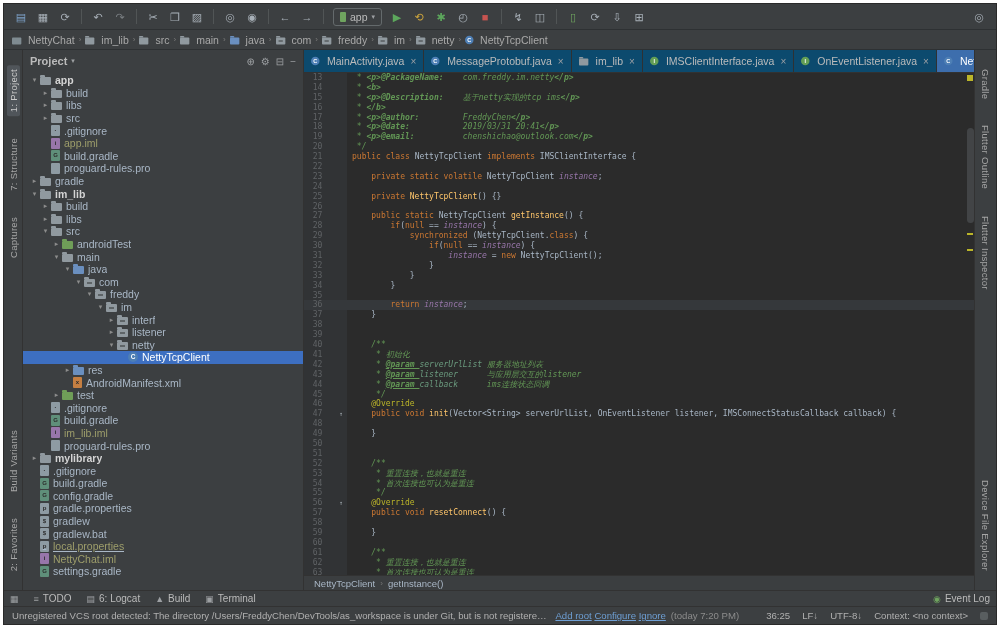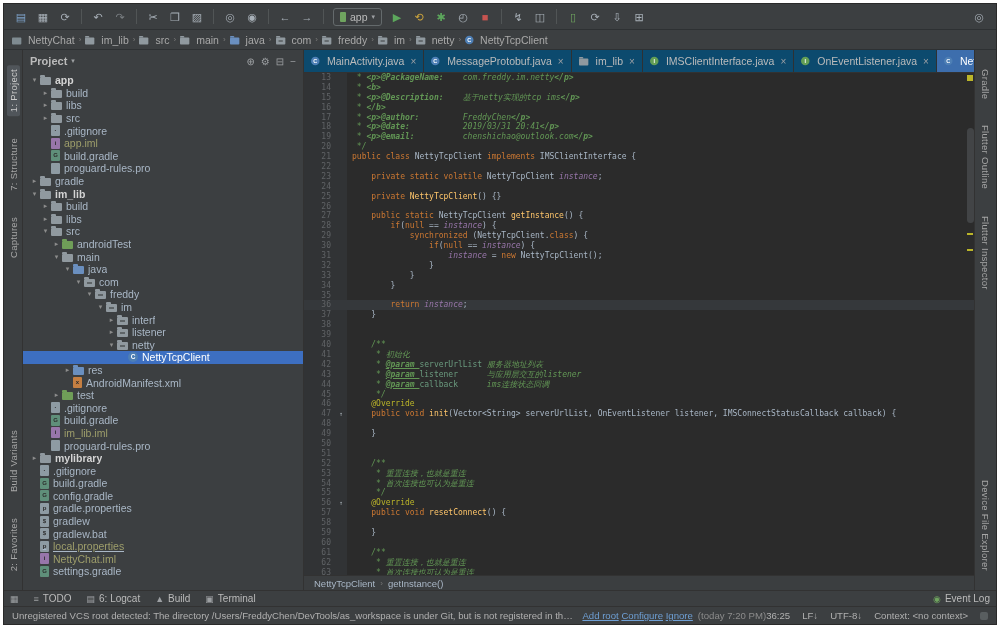--- a/index.html
+++ b/index.html
@@ -73,50 +73,50 @@
   
   .editor{flex:1;display:flex;flex-direction:column;min-width:0;background:#2B2B2B}
   .tabbar{height:23px;flex:none;background:#0c4a6e;border-bottom:1px solid #323232;display:flex;align-items:stretch;font-size:10.5px;color:#BBBBBB;overflow:hidden}
   .tab{display:flex;align-items:center;gap:4px;padding:0 7px;border-right:1px solid #2E3133;cursor:default;white-space:nowrap}
   .tab.active{background:#3D6EAD;color:#FFFFFF}
   .tab .x{color:#9CA0A5;font-size:10px;margin-left:2px}
   .codewrap{flex:1;position:relative;overflow:hidden}
   .code{position:absolute;inset:0;background:linear-gradient(to right,#313335 43px,#2B2B2B 43px);overflow:hidden}
   .cl{display:flex;height:9.9px;line-height:9.9px;font-family:"DejaVu Sans Mono","Liberation Mono",monospace;font-size:8px;white-space:pre}
   .cl.hl{background:#35383B}
-  .ln{width:31px;flex:none;text-align:right;color:#606366;padding-right:4px}
+  .ln{width:31px;flex:none;text-align:center;color:#606366;padding-right:4px}
   .gic{width:12px;flex:none;text-align:center;color:#9AA7B0;font-size:6px;line-height:10px}
   .gic.has{color:#AFB8BF}
   .ct{flex:1;padding-left:5px;overflow:hidden}
   .tk-p{color:#A9B7C6}
   .tk-k{color:#CC7832}
   .tk-c{color:#629755;font-style:italic}
   .tk-cb{color:#629755;font-style:italic;font-weight:bold}
   .tk-cg{color:#629755;font-style:italic;font-weight:bold;text-decoration:underline}
-  .tk-cv{color:#6A9A7E;}
+  .tk-cv{color:#6A9A7E;font-style:italic}
   .tk-f{color:#9876AA;font-style:italic}
   .tk-m{color:#FFC66B}
   .tk-a{color:#BBB529}
   .stripe{position:absolute;top:0;right:0;bottom:0;width:8px}
   .smark{position:absolute;right:1px;background:#BBB529}
   .sthumb{position:absolute;right:0;top:55px;width:7px;height:95px;background:#55595C;opacity:.55;border-radius:4px}
   .ebc{height:15px;flex:none;background:#3B3E40;border-top:1px solid #323232;display:flex;align-items:center;padding:0 10px;font-size:9.5px;color:#A9B7C6;gap:5px}
   .ebc .sep{color:#777;font-size:8px}
 
   
   .bbar{height:16px;flex:none;border-top:1px solid #323232;display:flex;align-items:center;font-size:10px;color:#BBBBBB;padding:0 6px;gap:15px;white-space:nowrap}
   .bitem{display:flex;align-items:center;gap:4px}
   .bitem .big{font-size:9px;color:#9DA0A3}
   .bright{margin-left:auto;display:flex;align-items:center;gap:4px}
   .sbar{height:18px;flex:none;border-top:1px solid #323232;display:flex;align-items:center;padding:0 8px;font-size:9.6px;color:#B0B0B0;white-space:nowrap}
   .sb-left{flex:1;min-width:0;display:flex;align-items:center;gap:5px;overflow:hidden}
   .sb-msg{overflow:hidden;text-overflow:ellipsis}
   .sb-link{color:#6E9FD4;text-decoration:underline;cursor:pointer}
   .sb-ts{color:#8C8C8C}
-  .sb-right{display:flex;align-items:center;gap:12px;margin-left:0}
+  .sb-right{display:flex;align-items:center;gap:12px;margin-left:27px}
   .sb-ind{width:8px;height:8px;background:#595E60;border-radius:2px}
 </style>
 </head>
 <body>
 
 <div class="frame">
 
   <div class="toolbar">
     <div class="tb-group" id="tb-left">
         <span class="tbi" style="color: rgb(124, 160, 199);">▤</span>

